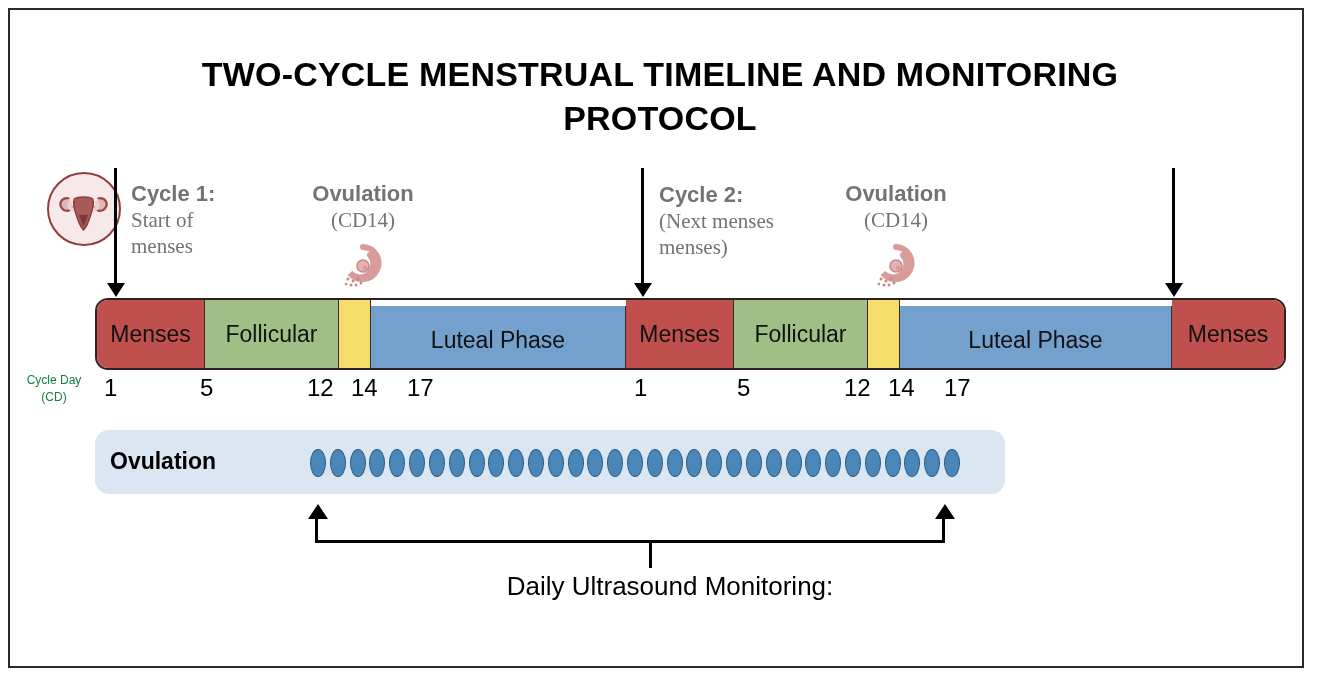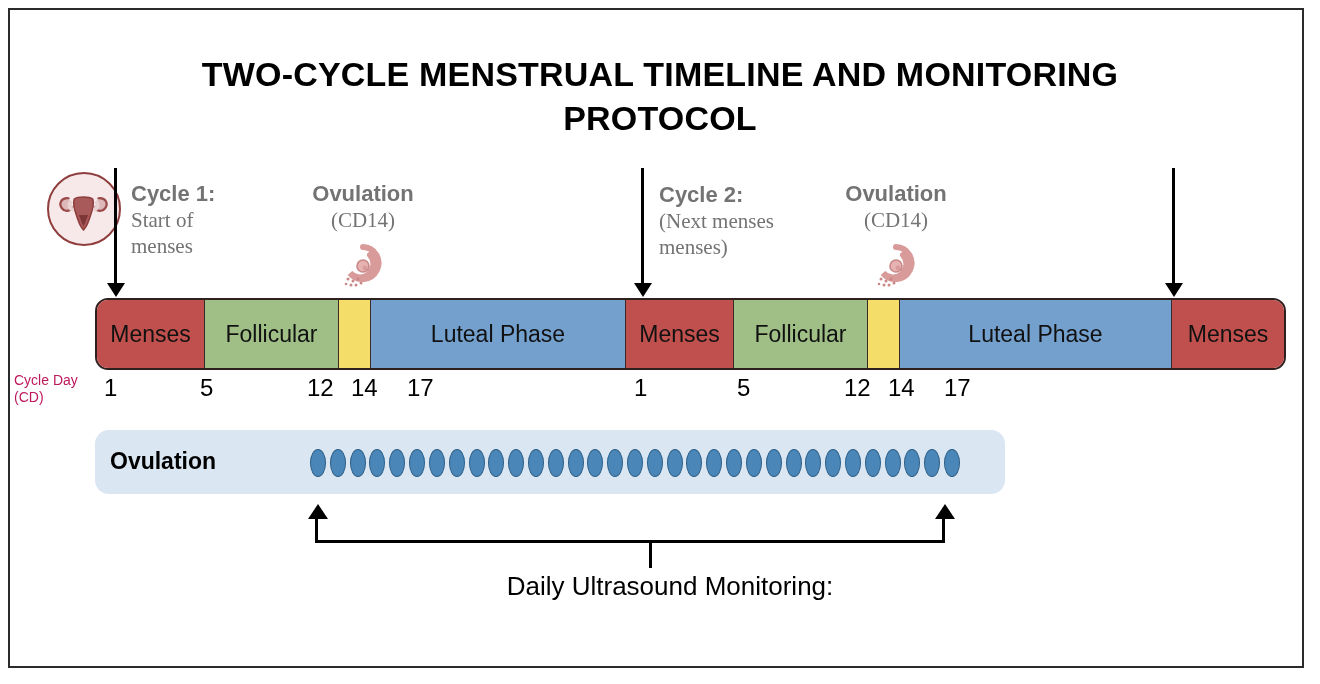--- a/index.html
+++ b/index.html
@@ -36,25 +36,25 @@
   .bar{position:absolute;left:95px;top:298px;width:1191px;height:72px;
        border:2.5px solid #2f2020;border-radius:13px;box-sizing:border-box;
        display:flex;overflow:hidden;background:#fff;}
   .seg{height:100%;display:flex;align-items:center;justify-content:center;
        font-size:23px;color:#111;box-sizing:border-box;white-space:nowrap;
        border-right:1.5px solid #3a2a2a;}
   .seg:last-child{border-right:none;}
   .seg.menses{background:#c0504d;}
   .seg.foll{background:#9fbf86;}
   .seg.ovu{background:#f5dd69;}
-  .seg.lut{background:#74a0ce;}
-
-  
-  .cdlabel{position:absolute;left:14px;top:372px;width:80px;
-           font-size:14px;line-height:17px;color:#be185d;}
+  .seg.lut{background:#74a0ce;margin-top:6px;}
+
+  
+  .cdlabel{position:absolute;left:14px;top:372px;width:80px;text-align:center;
+           font-size:12px;line-height:17px;color:#15803d;}
   .tick{position:absolute;top:374px;font-size:24px;color:#000;}
 
   
   .us-band{position:absolute;left:95px;top:430px;width:910px;height:64px;
            background:#dbe6f3;border-radius:14px;}
   .us-label{position:absolute;left:110px;top:448px;font-weight:bold;font-size:23px;color:#000;}
   .dots-row{position:absolute;left:310px;top:447px;width:650px;height:32px;
             display:flex;justify-content:space-between;align-items:center;}
   .dot{width:16px;height:28px;border-radius:50%;background:#4a87b8;
        border:1.5px solid #2d5f87;box-sizing:border-box;}

